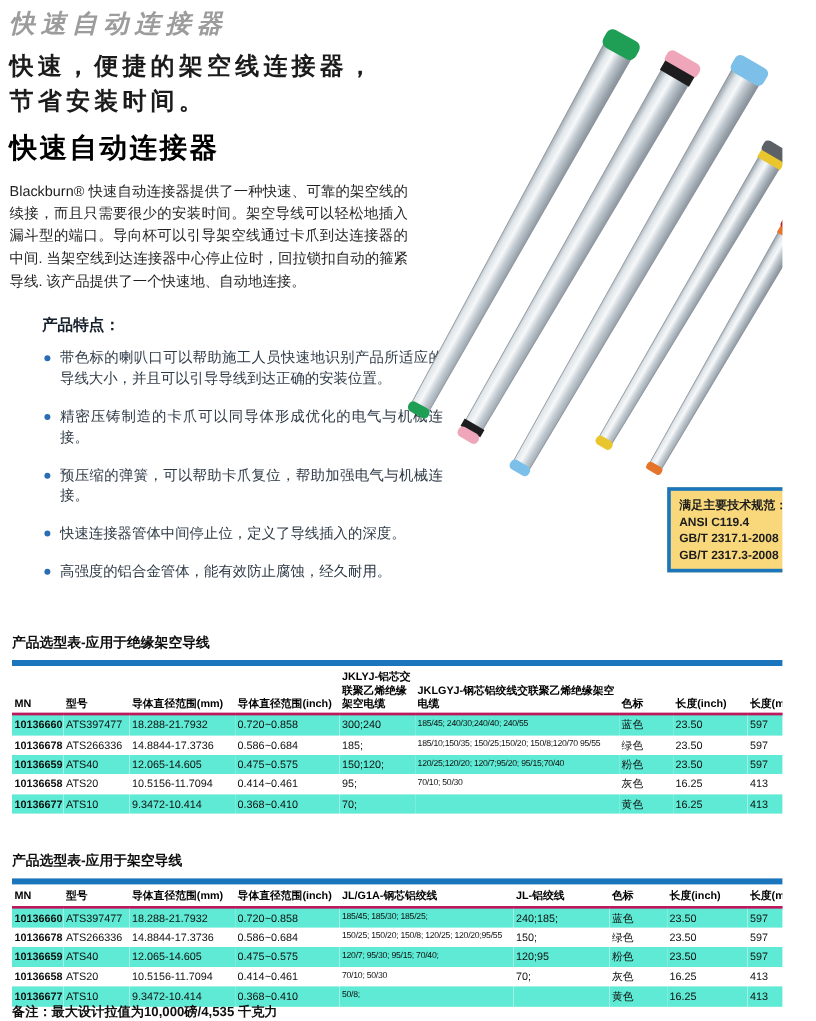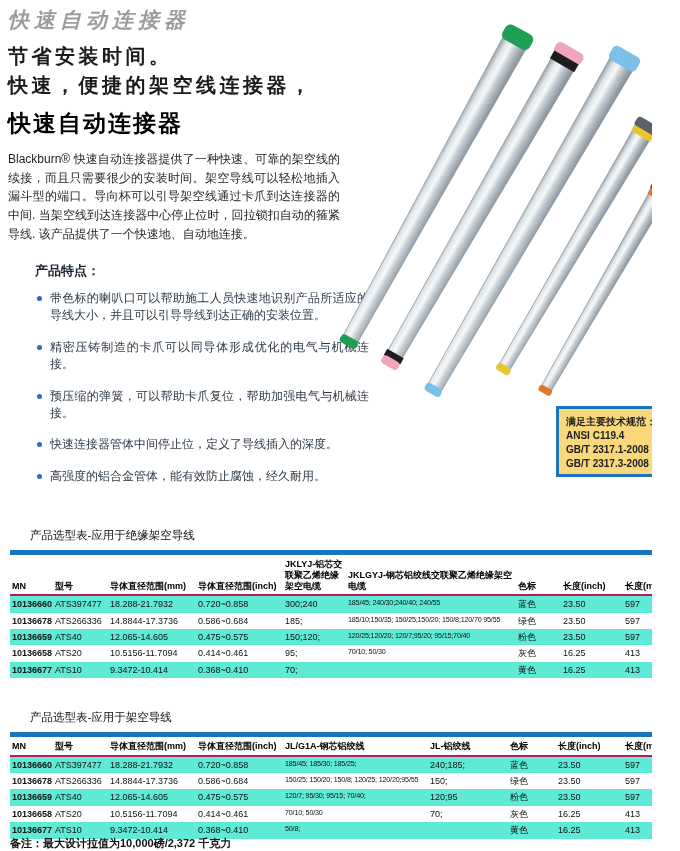--- a/index.html
+++ b/index.html
@@ -44,21 +44,21 @@
   .spec-box {
     position:absolute; left:556px; top:406px; width:119px; height:71px;
     background:#f8d87b; border:3px solid #1b75bc;
     padding:6px 7px; font-size:10px; font-weight:bold; color:#1d1d1d; line-height:14px;
     white-space:nowrap; overflow:hidden;
   }
   
   .tbl-block { position:absolute; left:10px; width:660px; }
   .tbl-block.t1 { top:528px; }
   .tbl-block.t2 { top:710px; }
-  .tbl-title { font-size:11.5px; font-weight:normal; color:#0d0d0d; margin-bottom:7px;margin-left:20px; }
+  .tbl-title { font-size:11.5px; font-weight:bold; color:#0d0d0d; margin-bottom:7px; }
   .bar { height:5px; background:#1b75bc; }
   table { width:660px; border-collapse:collapse; table-layout:fixed; }
   thead th {
     font-size:9px; font-weight:bold; text-align:left; vertical-align:bottom;
     padding:4px 2px 3px 2px; border-bottom:2px solid #be185d; color:#000; line-height:1.2;margin-top:27px;
   }
   tbody td {
     font-size:9px; padding:3px 2px; color:#101010; line-height:1.15;
     white-space:nowrap; overflow:hidden; vertical-align:top;
   }
@@ -76,22 +76,22 @@
   .footnote { position:absolute; left:10px; top:836px; font-size:11px; font-weight:bold; color:#101010; }
 </style>
 </head>
 <body>
 
 <div class="page">
 
   <div class="watermark">快速自动连接器</div>
 
   <div class="tagline">
+    <div>快速，便捷的架空线连接器，</div>
     <div>节省安装时间。</div>
-    <div>快速，便捷的架空线连接器，</div>
   </div>
 
   <h1 class="section-heading">快速自动连接器</h1>
 
   <p class="intro">Blackburn® 快速自动连接器提供了一种快速、可靠的架空线的续接，而且只需要很少的安装时间。架空导线可以轻松地插入漏斗型的端口。导向杯可以引导架空线通过卡爪到达连接器的中间. 当架空线到达连接器中心停止位时，回拉锁扣自动的箍紧导线. 该产品提供了一个快速地、自动地连接。</p>
 
   <div class="features">
     <h3>产品特点：</h3>
     <ul>
       <li>带色标的喇叭口可以帮助施工人员快速地识别产品所适应的导线大小，并且可以引导导线到达正确的安装位置。</li>
@@ -322,15 +322,15 @@
             <td>50/8;</td>
             <td></td>
             <td>黄色</td>
             <td>16.25</td>
             <td>413</td>
           </tr>
         </tbody>
     </table>
   </div>
 
-  <div class="footnote">备注：最大设计拉值为10,000磅/2,372 千克力</div>
+  <div class="footnote">备注：最大设计拉值为10,000磅/4,535 千克力</div>
 
 </div>
 
 </body></html>

